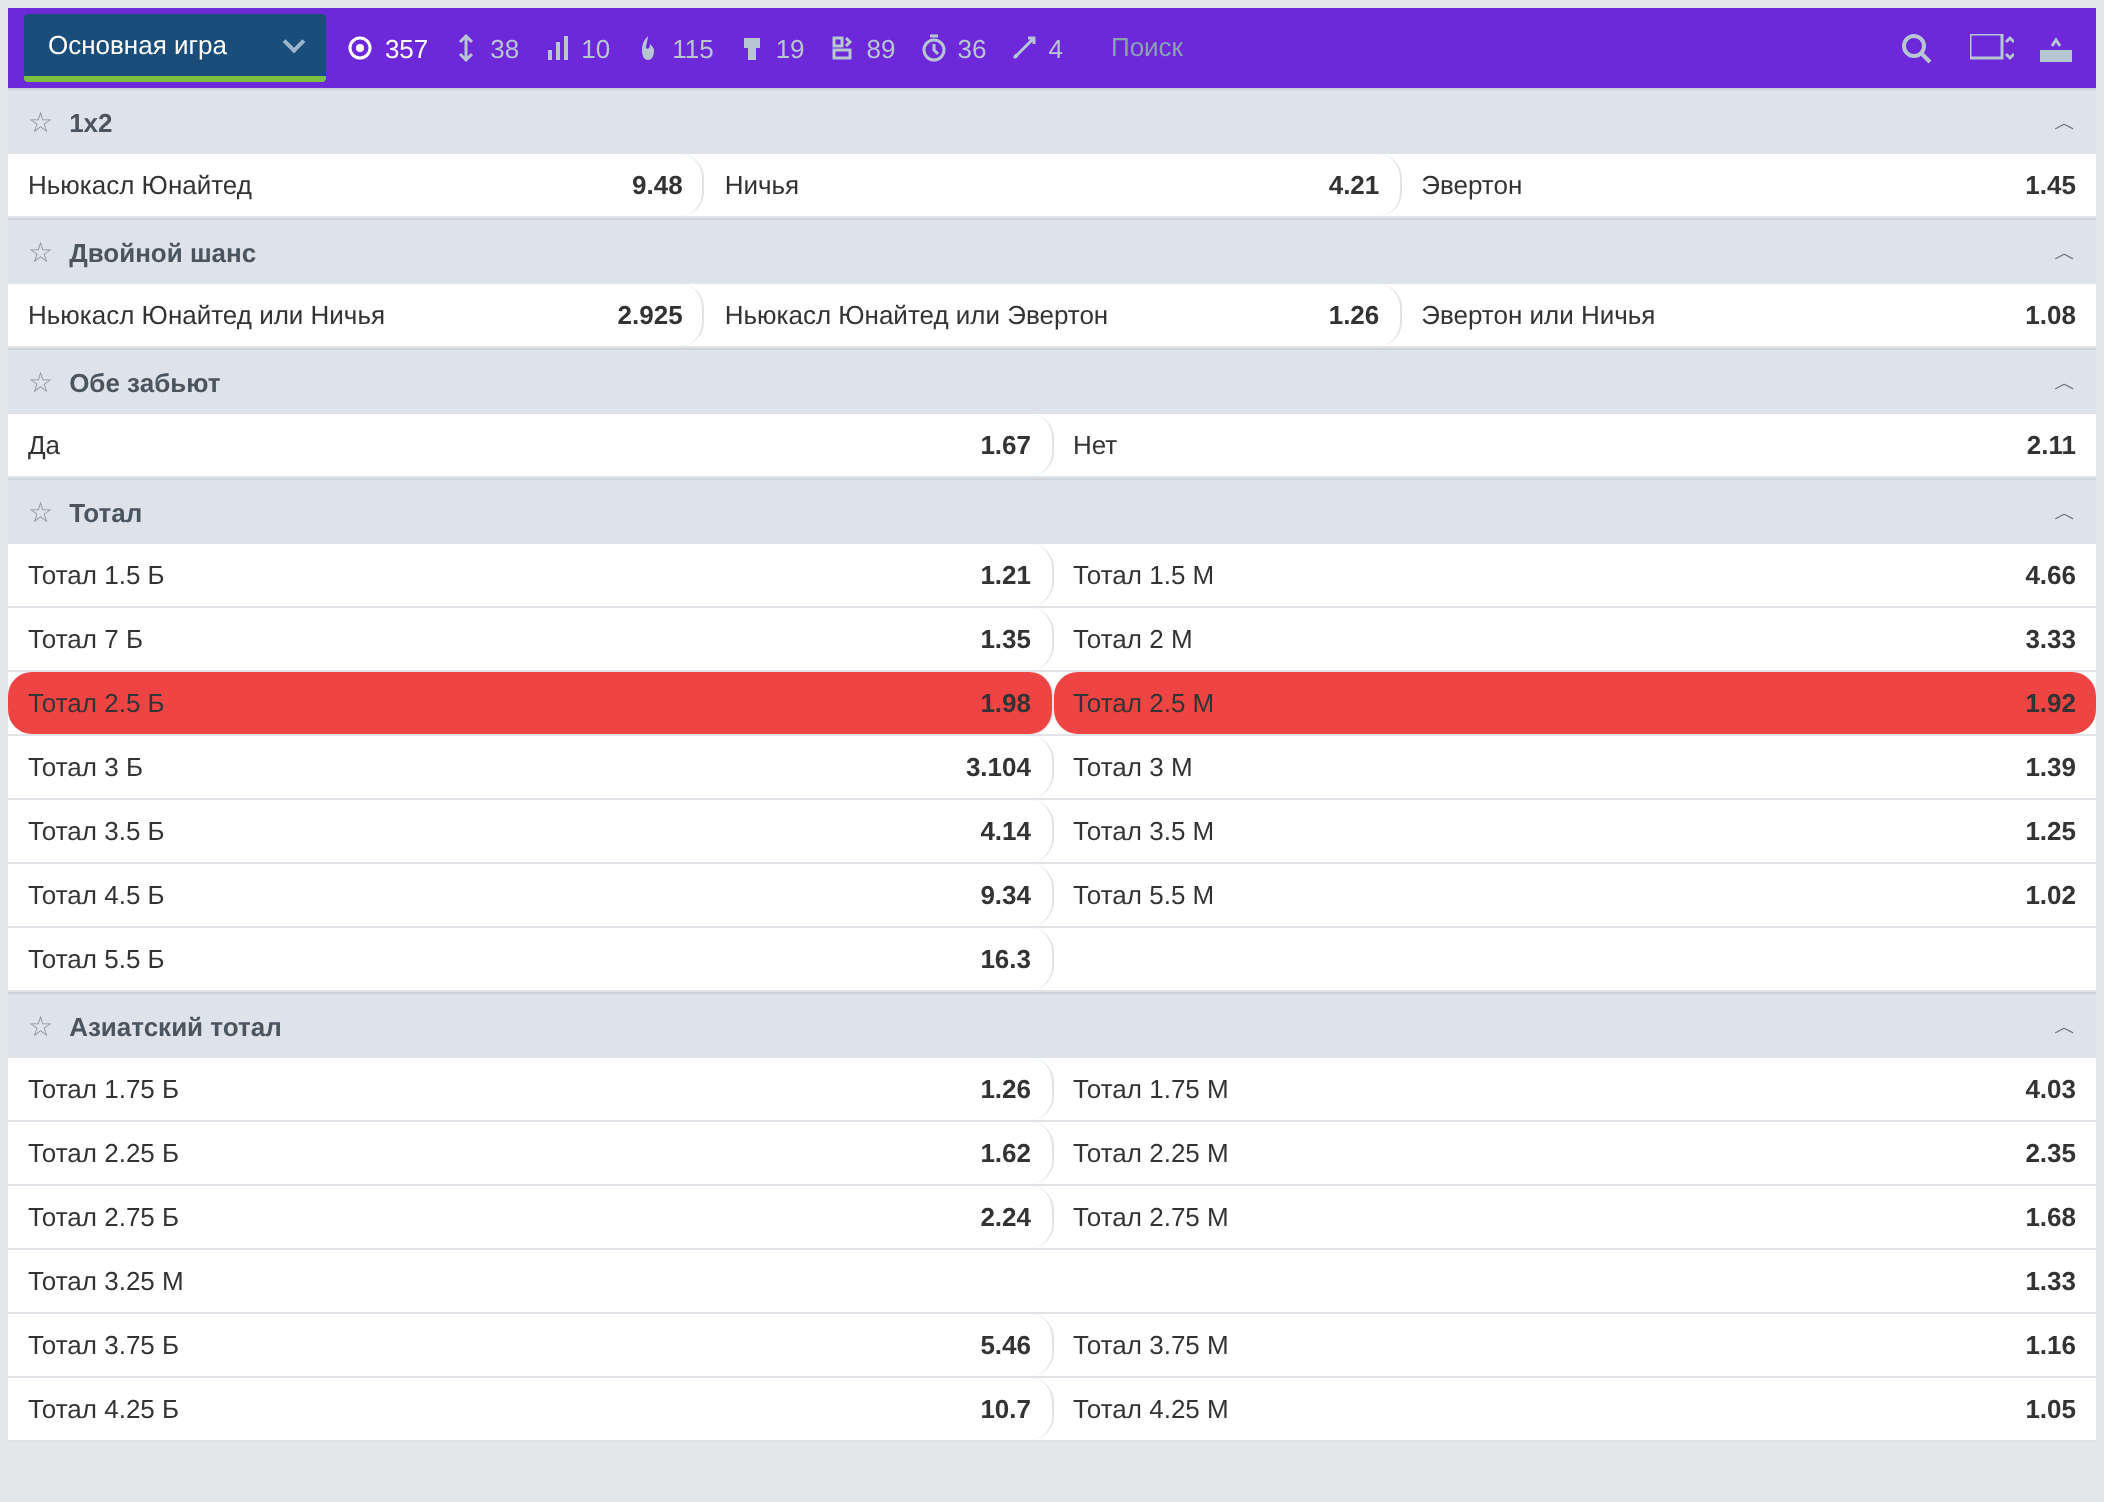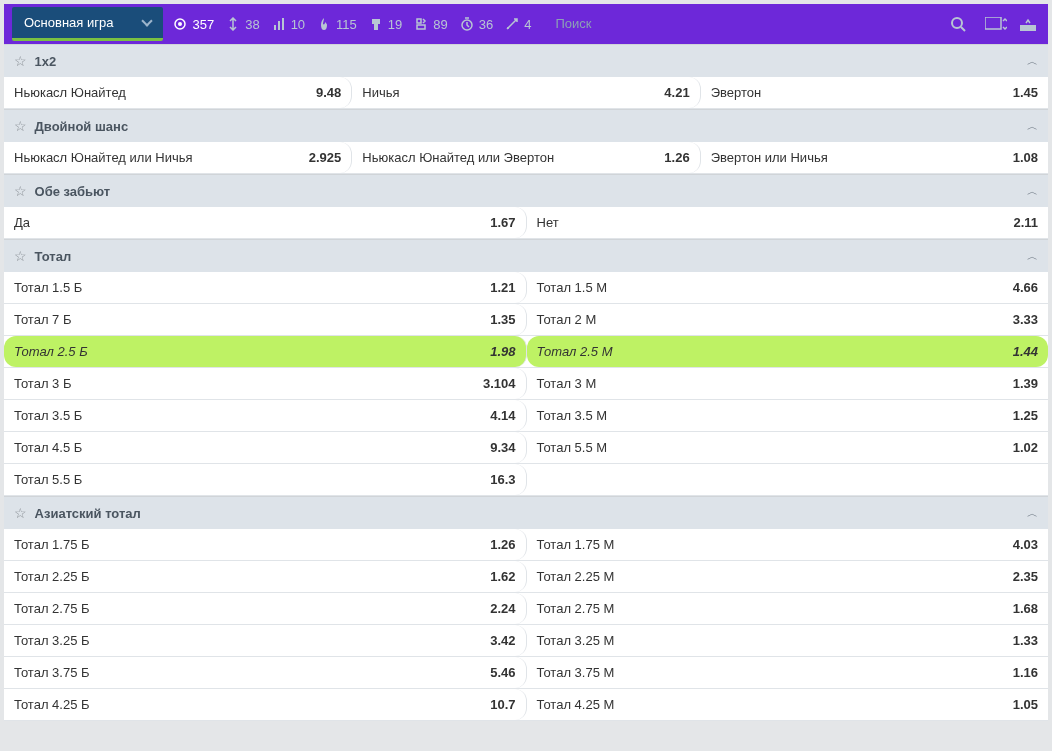--- a/index.html
+++ b/index.html
@@ -23,21 +23,21 @@
 .market-group { border-top: 1px solid #d0d4d8; }
 .market-header { background: #dde3e9; padding: 8px 10px; display: flex; align-items: center; justify-content: space-between; cursor: pointer; }
 .market-header-left { display: flex; align-items: center; gap: 8px; }
 .star { color: #8a8f95; font-size: 14px; }
 .market-title { font-weight: bold; color: #4a5560; font-size: 13px; }
 .collapse-icon { color: #6a7580; font-size: 11px; }
 
 .odds-row { display: flex; border-bottom: 1px solid #e0e4e8; }
 .odds-cell { display: flex; justify-content: space-between; align-items: center; padding: 8px 10px; cursor: pointer; border-right: 1px solid #e0e4e8; border-radius: 12px; }
 .odds-cell:last-child { border-right: none; }
-.odds-cell.highlighted { background: #bef264; font-style: italic; }
+.odds-cell.highlighted { background: #ef4444; }
 .col-3 .odds-cell { flex: 1; }
 .col-2 .odds-cell { flex: 1; }
 .odds-label { color: #333; font-size: 13px; }
 .odds-value { font-weight: bold; color: #333; font-size: 13px; }
 
 svg { display: block; }
 </style>
 </head>
 <body>
 
@@ -236,21 +236,21 @@
             <span class="odds-value">3.33</span>
           </div>
         </div>
         <div class="odds-row col-2">
           <div class="odds-cell highlighted">
             <span class="odds-label">Тотал 2.5 Б</span>
             <span class="odds-value">1.98</span>
           </div>
           <div class="odds-cell highlighted">
             <span class="odds-label">Тотал 2.5 М</span>
-            <span class="odds-value">1.44</span>
+            <span class="odds-value">1.92</span>
           </div>
         </div>
         <div class="odds-row col-2">
           <div class="odds-cell">
             <span class="odds-label">Тотал 3 Б</span>
             <span class="odds-value">3.104</span>
           </div>
           <div class="odds-cell">
             <span class="odds-label">Тотал 3 М</span>
             <span class="odds-value">1.39</span>
@@ -320,24 +320,20 @@
             <span class="odds-label">Тотал 2.75 Б</span>
             <span class="odds-value">2.24</span>
           </div>
           <div class="odds-cell">
             <span class="odds-label">Тотал 2.75 М</span>
             <span class="odds-value">1.68</span>
           </div>
         </div>
         <div class="odds-row col-2">
           <div class="odds-cell">
-            <span class="odds-label">Тотал 3.25 Б</span>
-            <span class="odds-value">3.42</span>
-          </div>
-          <div class="odds-cell">
             <span class="odds-label">Тотал 3.25 М</span>
             <span class="odds-value">1.33</span>
           </div>
         </div>
         <div class="odds-row col-2">
           <div class="odds-cell">
             <span class="odds-label">Тотал 3.75 Б</span>
             <span class="odds-value">5.46</span>
           </div>
           <div class="odds-cell">

